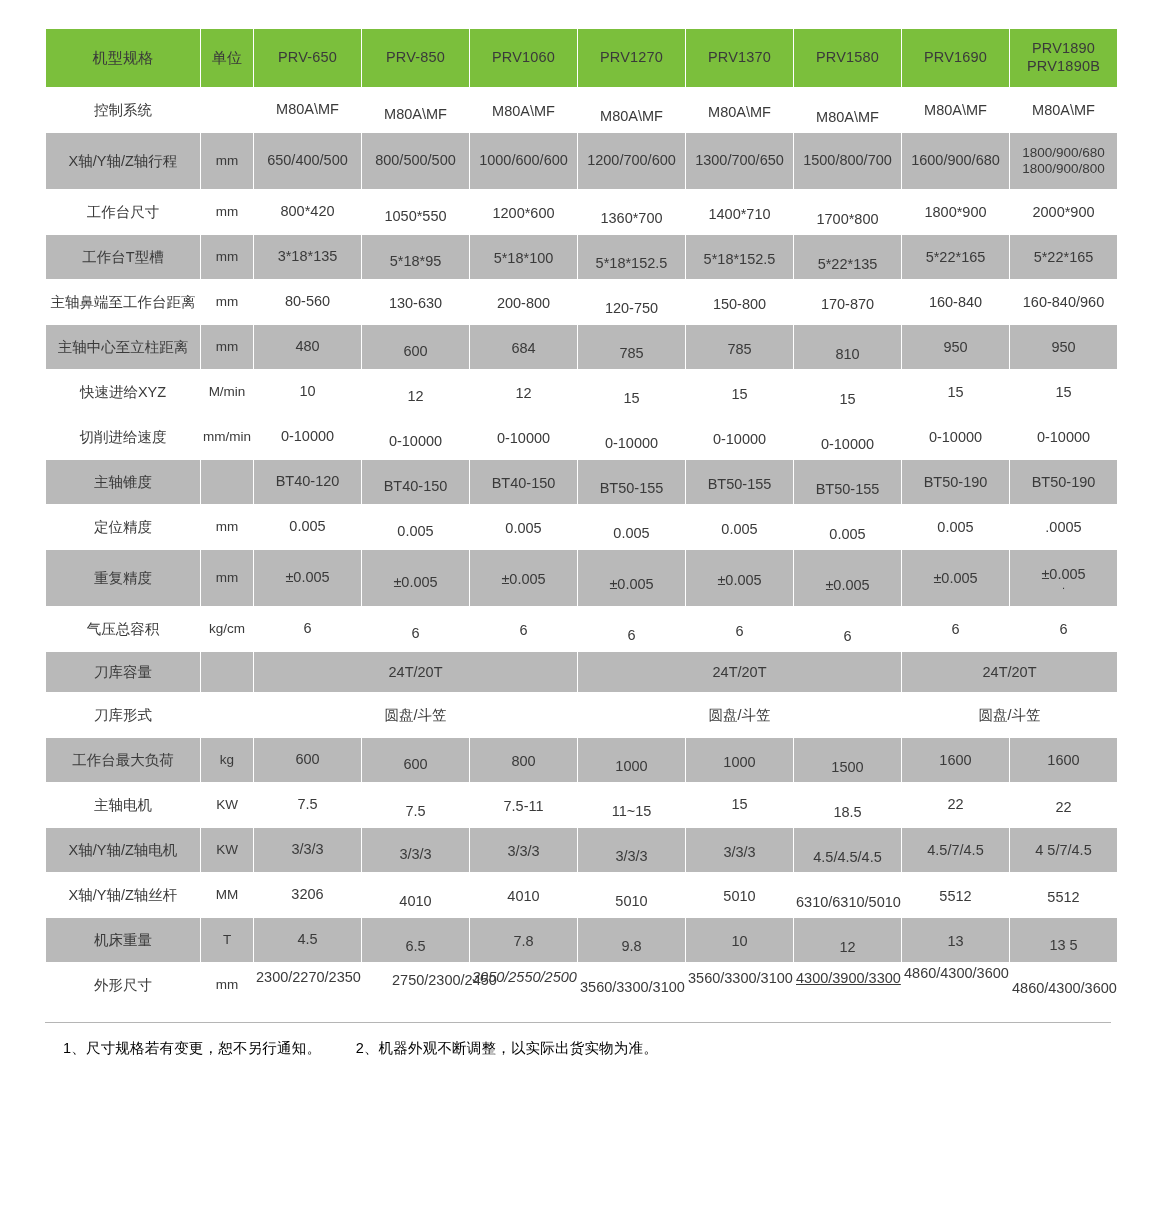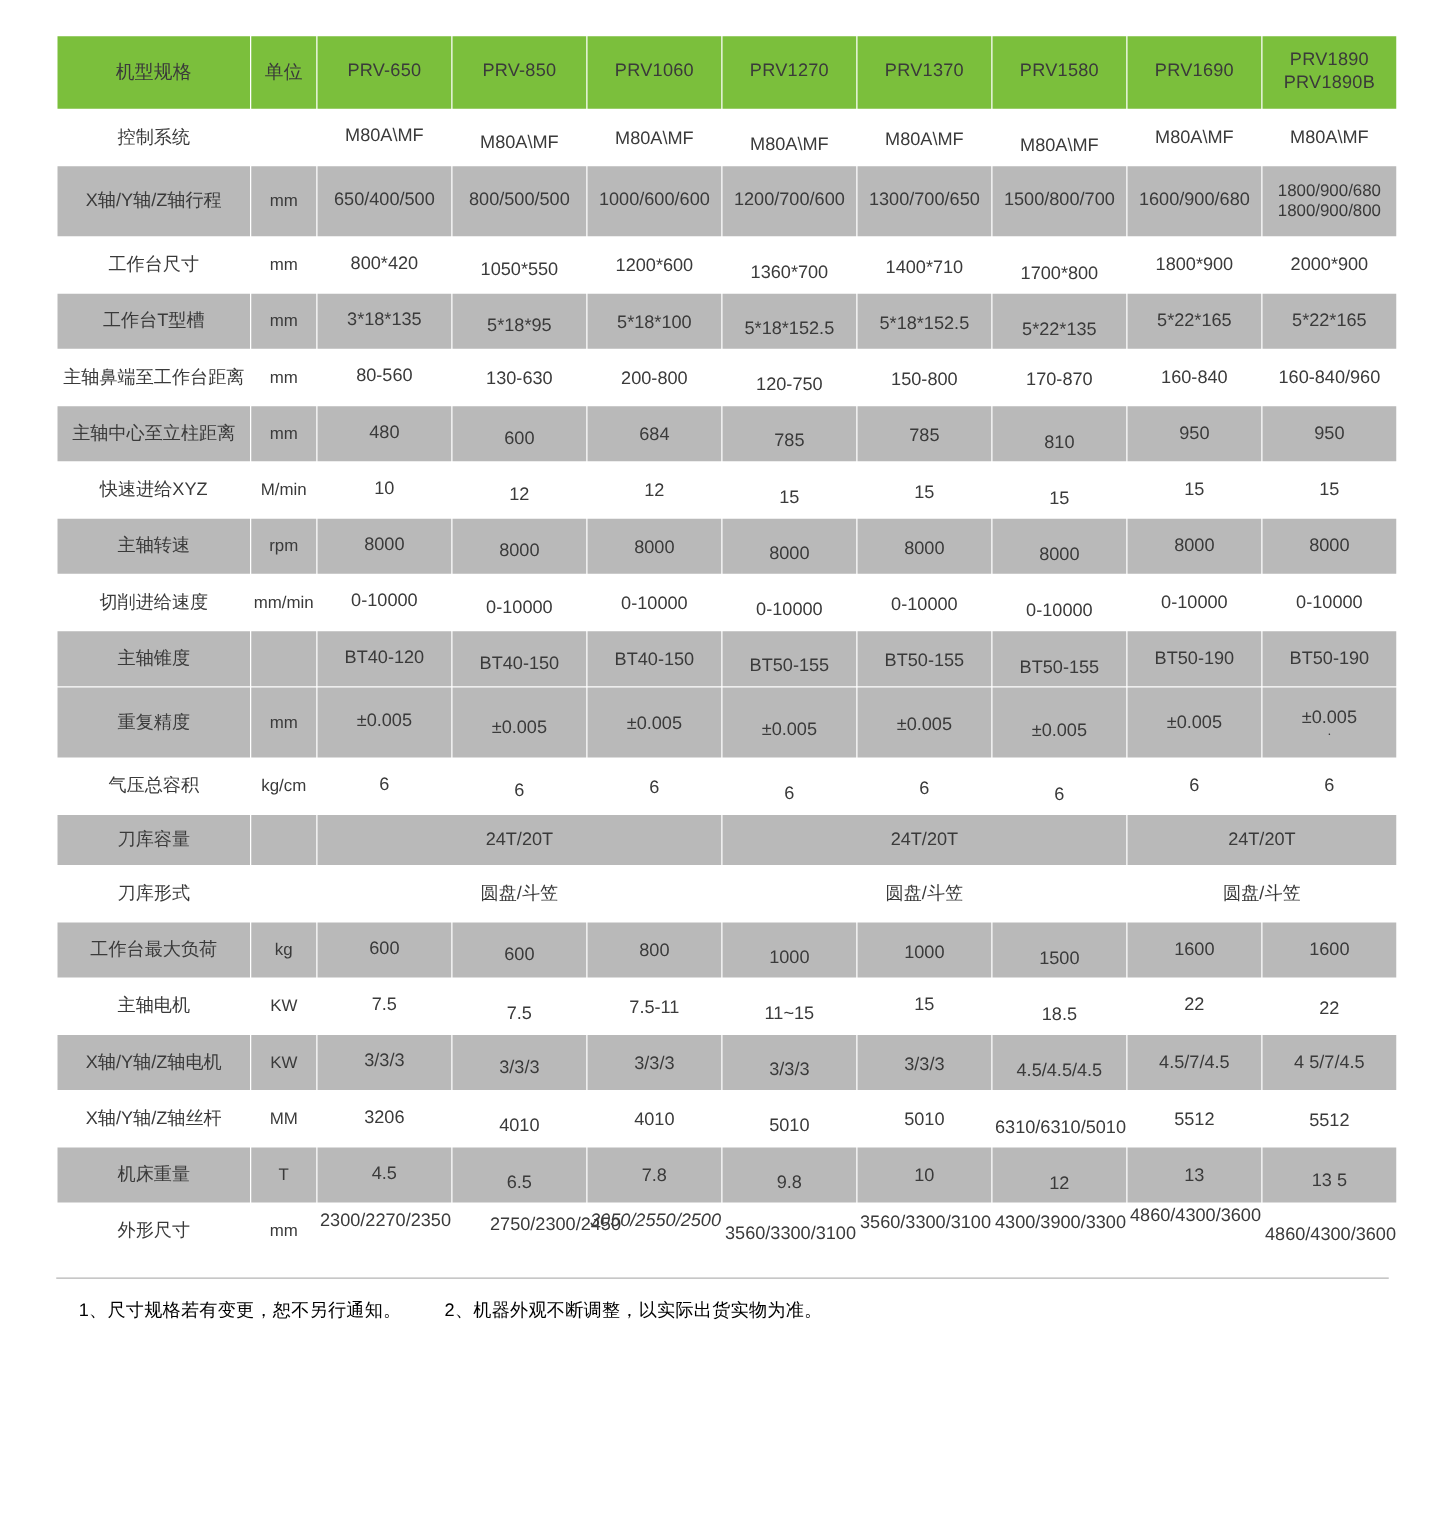--- a/index.html
+++ b/index.html
@@ -70,21 +70,21 @@
   .sk6 { position: relative; top: 7px; }
   .sk7 { position: relative; top: 0px; }
   .sk8 { position: relative; top: 5px; }
 
   .dim-cell { font-size: 13px; }
   .dim-o1 { position: relative; top: -8px; }
   .dim-o2 { position: relative; top: -5px; margin-left: 28px; }
   .dim-o3 { position: relative; top: -8px; font-style: italic; }
   .dim-o4 { position: relative; top: 2px; }
   .dim-o5 { position: relative; top: -7px; }
-  .dim-o6 { position: relative; top: -7px; }
+  .dim-o6 { position: relative; top: -7px; text-decoration: underline; }
   .dim-o7 { position: relative; top: -12px; }
   .dim-o8 { position: relative; top: 3px; }
 
   .dot-art { display:block; font-size: 11px; line-height: .7; color:#3a3a3a; }
 
   .footer-rule {
     width: 1066px;
     height: 1px;
     background: #b5b5b5;
     margin: 14px 0 0 0;
@@ -237,32 +237,20 @@
         <td class="vl"><span class="sk1">10</span></td>
         <td class="vl"><span class="sk2">12</span></td>
         <td class="vl"><span class="sk3">12</span></td>
         <td class="vl"><span class="sk4">15</span></td>
         <td class="vl"><span class="sk5">15</span></td>
         <td class="vl"><span class="sk6">15</span></td>
         <td class="vl"><span class="sk7">15</span></td>
         <td class="vl"><span class="sk7">15</span></td>
       </tr>
 
-      <tr class="shade h-std">
-        <td class="nm">主轴转速</td>
-        <td class="un">rpm</td>
-        <td class="vl"><span class="sk1">8000</span></td>
-        <td class="vl"><span class="sk2">8000</span></td>
-        <td class="vl"><span class="sk3">8000</span></td>
-        <td class="vl"><span class="sk4">8000</span></td>
-        <td class="vl"><span class="sk5">8000</span></td>
-        <td class="vl"><span class="sk6">8000</span></td>
-        <td class="vl"><span class="sk7">8000</span></td>
-        <td class="vl"><span class="sk7">8000</span></td>
-      </tr>
 
       <tr class="plain h-std">
         <td class="nm">切削进给速度</td>
         <td class="un">mm/min</td>
         <td class="vl"><span class="sk1">0-10000</span></td>
         <td class="vl"><span class="sk2">0-10000</span></td>
         <td class="vl"><span class="sk3">0-10000</span></td>
         <td class="vl"><span class="sk4">0-10000</span></td>
         <td class="vl"><span class="sk5">0-10000</span></td>
         <td class="vl"><span class="sk6">0-10000</span></td>
@@ -276,20 +264,32 @@
         <td class="vl"><span class="sk1">BT40-120</span></td>
         <td class="vl"><span class="sk2">BT40-150</span></td>
         <td class="vl"><span class="sk3">BT40-150</span></td>
         <td class="vl"><span class="sk4">BT50-155</span></td>
         <td class="vl"><span class="sk5">BT50-155</span></td>
         <td class="vl"><span class="sk6">BT50-155</span></td>
         <td class="vl"><span class="sk7">BT50-190</span></td>
         <td class="vl"><span class="sk7">BT50-190</span></td>
       </tr>
 
+      <tr class="plain h-std">
+        <td class="nm">定位精度</td>
+        <td class="un">mm</td>
+        <td class="vl"><span class="sk1">0.005</span></td>
+        <td class="vl"><span class="sk2">0.005</span></td>
+        <td class="vl"><span class="sk3">0.005</span></td>
+        <td class="vl"><span class="sk4">0.005</span></td>
+        <td class="vl"><span class="sk5">0.005</span></td>
+        <td class="vl"><span class="sk6">0.005</span></td>
+        <td class="vl"><span class="sk7">0.005</span></td>
+        <td class="vl"><span class="sk7">.0005</span></td>
+      </tr>
 
       <tr class="shade h-tall">
         <td class="nm">重复精度</td>
         <td class="un">mm</td>
         <td class="vl"><span class="sk1">±0.005</span></td>
         <td class="vl"><span class="sk2">±0.005</span></td>
         <td class="vl"><span class="sk3">±0.005</span></td>
         <td class="vl"><span class="sk4">±0.005</span></td>
         <td class="vl"><span class="sk5">±0.005</span></td>
         <td class="vl"><span class="sk6">±0.005</span></td>

